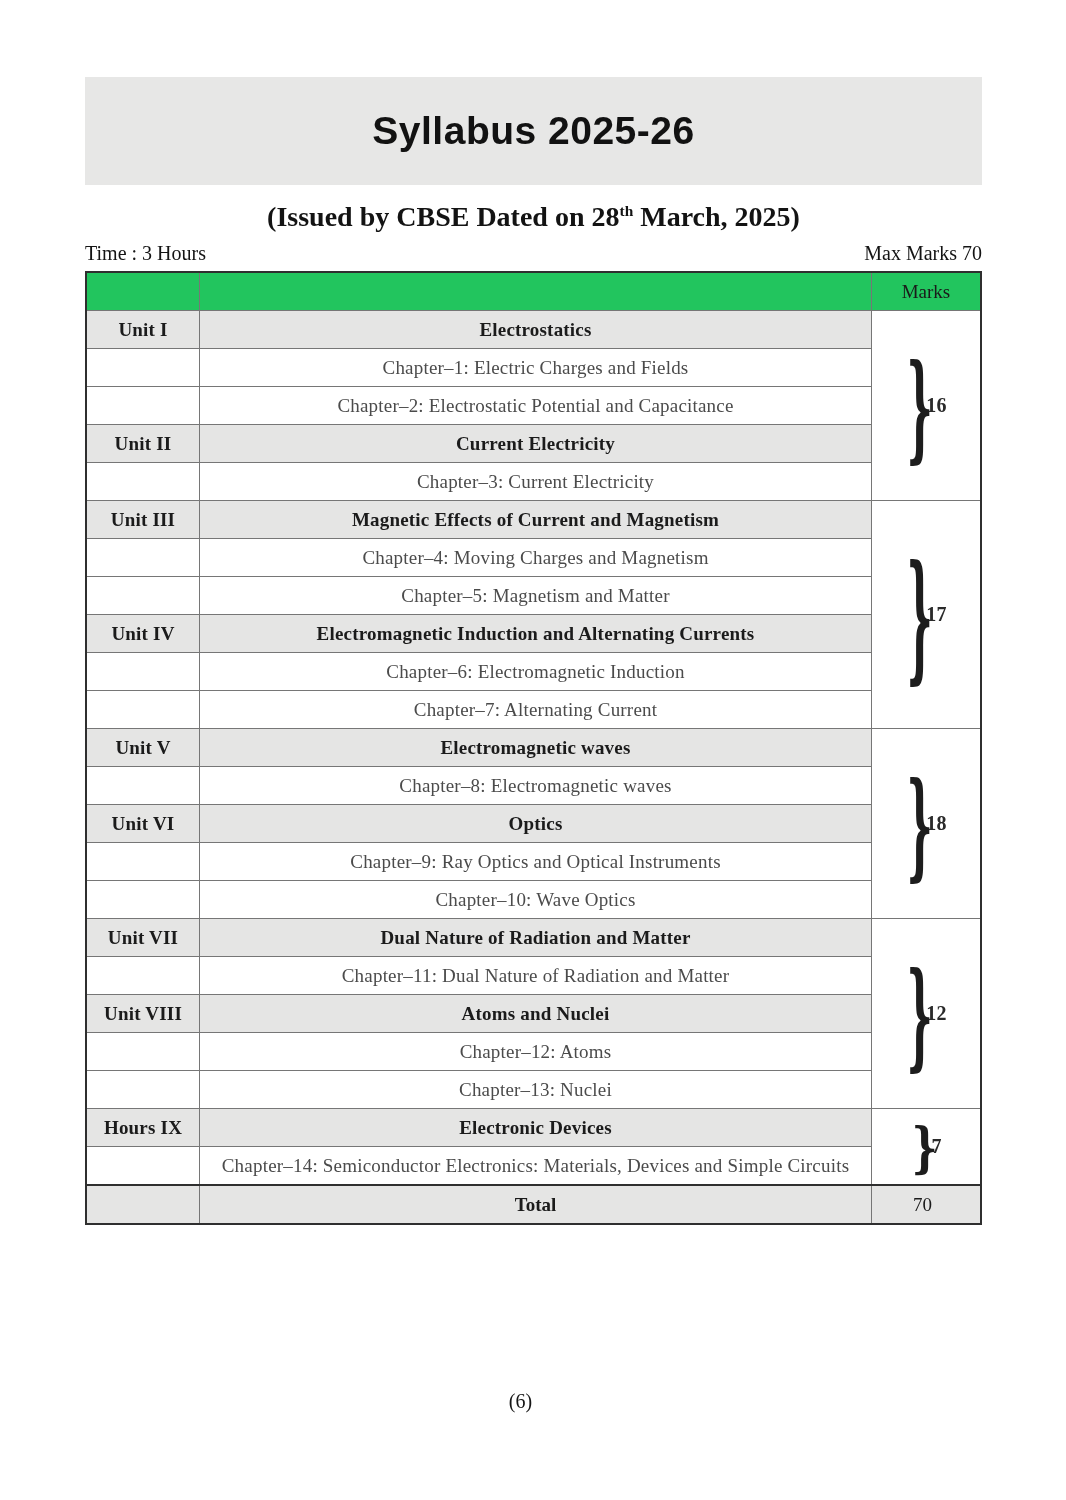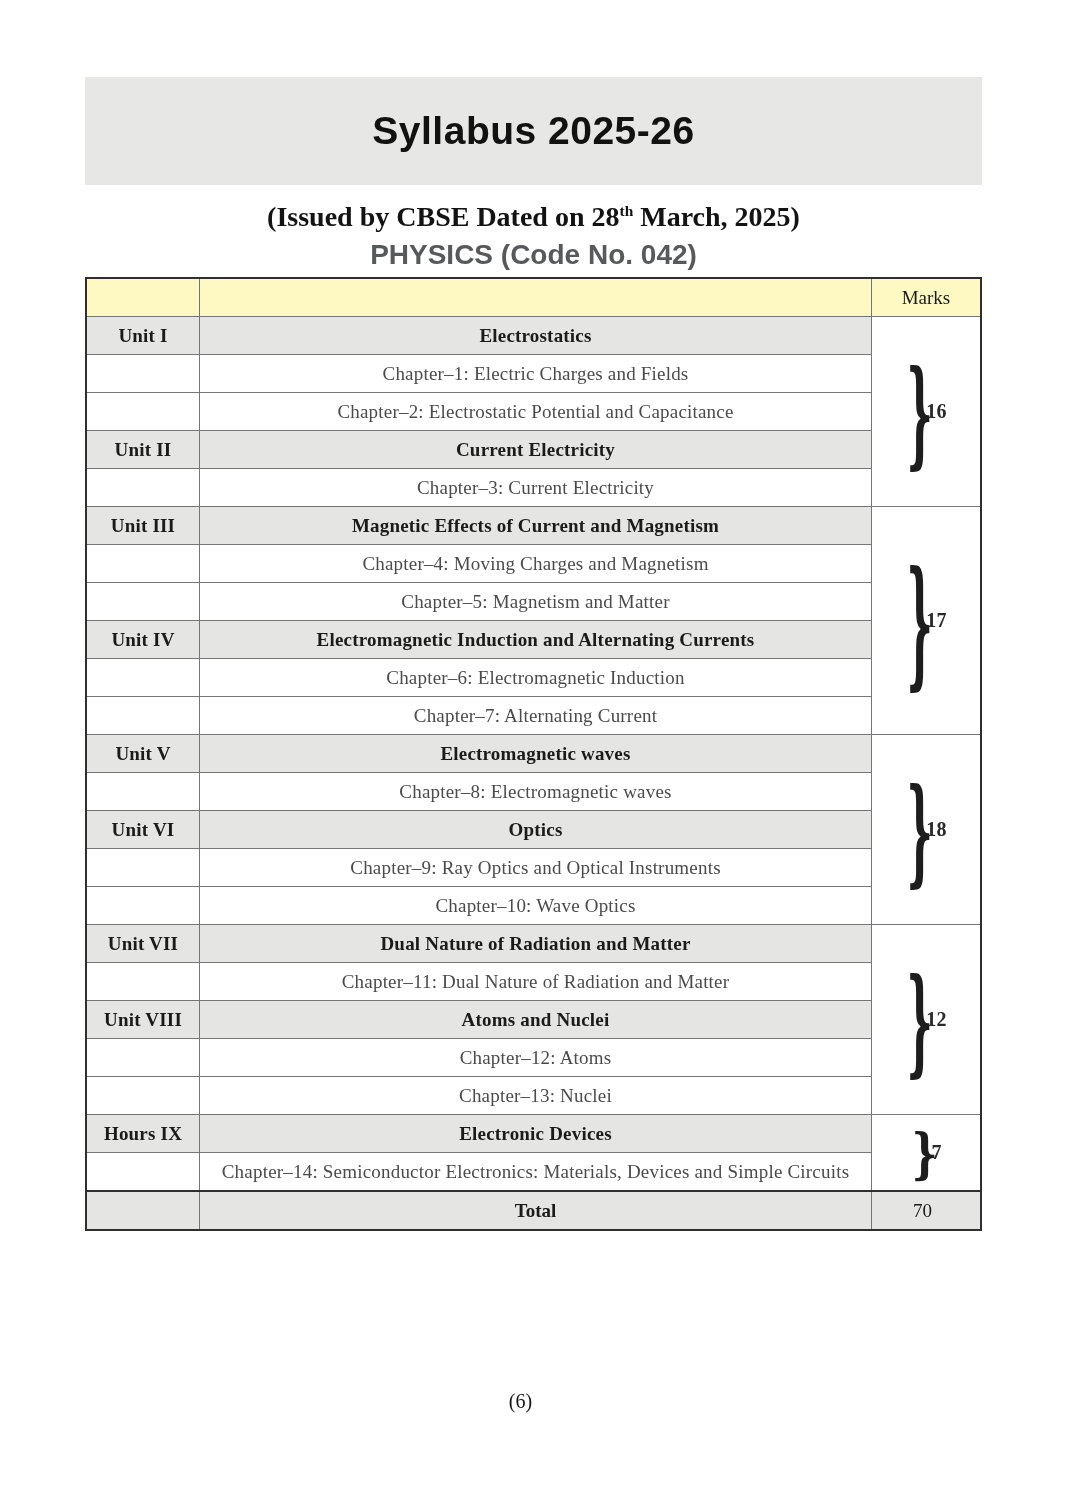--- a/index.html
+++ b/index.html
@@ -70,21 +70,21 @@
     font-size:19px;
   }
   table.syllabus th, table.syllabus td{
     border:1px solid #767676;
     padding:0 10px;
     height:37px;
     vertical-align:middle;
     text-align:center;
   }
   thead th{
-    background:#fef9c3;
+    background:#22c55e;
     font-weight:normal;
     color:#1a1a1a;
   }
   thead th.col-marks{text-align:center;}
   .col-unit{width:92px;}
   .col-marks{width:57px;}
   tr.row-unit td.col-unit,
   tr.row-unit td.col-title{
     background:#e5e5e4;
   }
@@ -144,23 +144,26 @@
 
 <div class="page">
   <div class="content">
 
     <div class="banner">
       <span class="banner-title">Syllabus 2025-26</span>
     </div>
 
     <div class="issued-line"><span>(Issued by CBSE Dated on 28</span><sup>th</sup><span> March, 2025)</span></div>
 
-    <div class="subject-line">PHYSICS (Code No. 042)</div>
-
-
+
+
+    <div class="meta-row">
+      <span>Time : 3 Hours</span>
+      <span>Max Marks 70</span>
+    </div>
 
     <table class="syllabus">
       <thead>
         <tr>
           <th class="col-unit"></th>
           <th class="col-title"></th>
           <th class="col-marks">Marks</th>
         </tr>
       </thead>
       <tbody>

